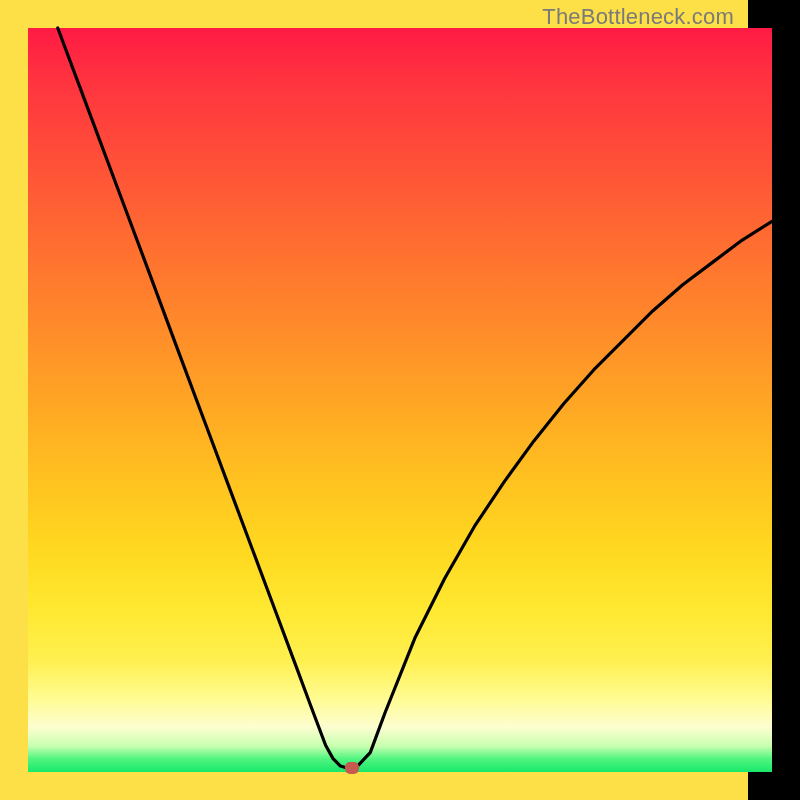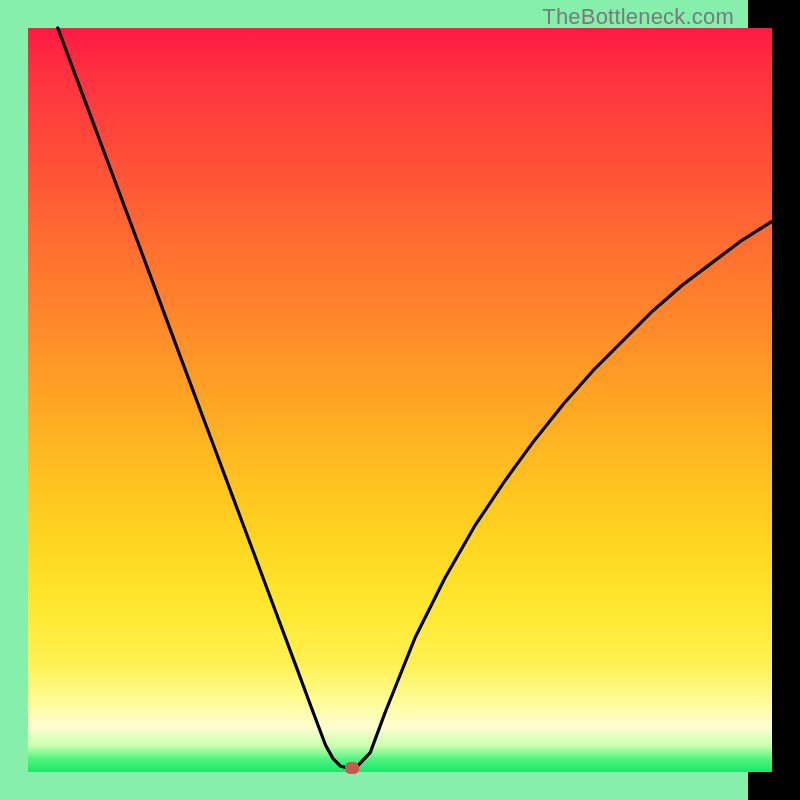--- a/index.html
+++ b/index.html
@@ -10,21 +10,21 @@
     background: #000;
     overflow: hidden;
     font-family: Arial, Helvetica, sans-serif;
   }
   .frame {
     position: absolute;
     top: 0;
     left: 0;
     width: 748px;
     height: 800px;
-    background: #86efac;
+    background: #fde047;
   }
   .plot {
     position: absolute;
     top: 28px;
     left: 28px;
     width: 744px;
     height: 744px;
     background: linear-gradient(
       to bottom,
       #ff1a44 0%,

